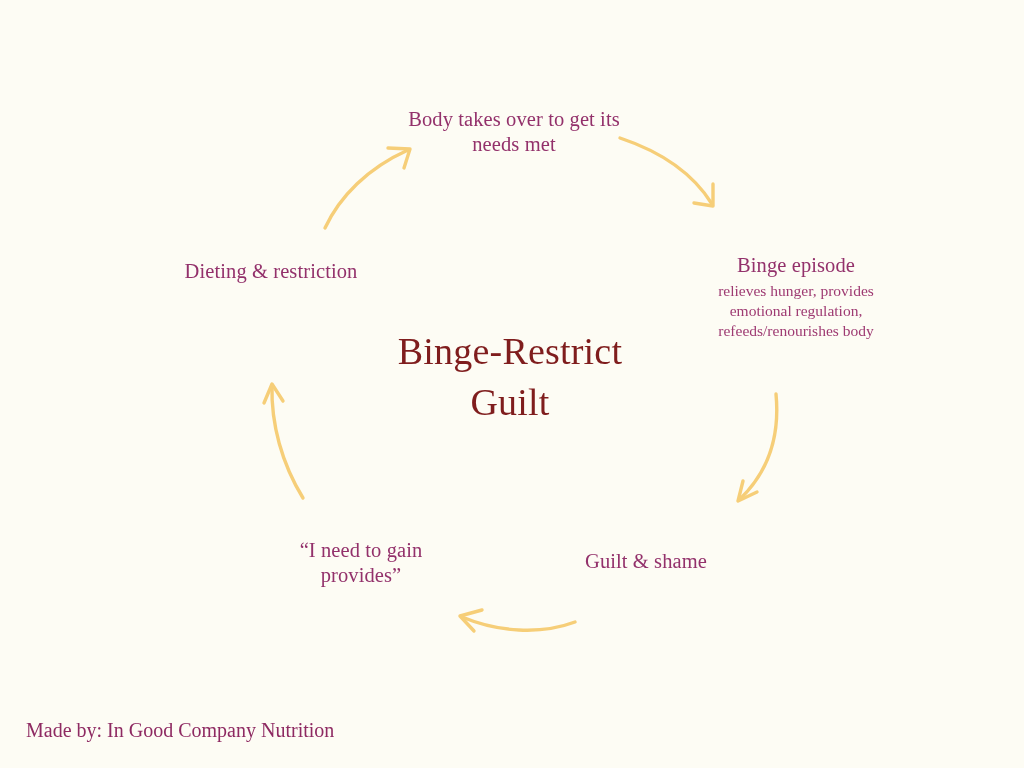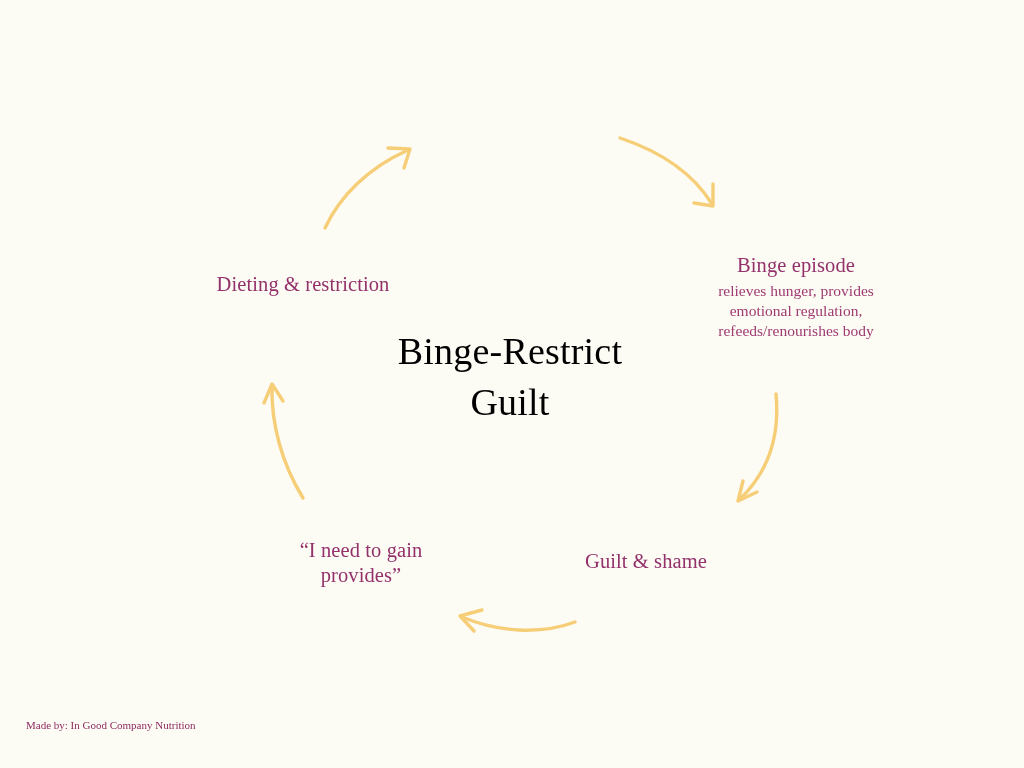--- a/index.html
+++ b/index.html
@@ -65,40 +65,39 @@
     top: 549px;
     width: 172px;
   }
   #node-control {
     left: 277px;
     top: 538px;
     width: 168px;
   }
   #node-dieting {
     left: 182px;
-    top: 272px;
+    top: 259px;
     width: 178px;
-    margin-left: 32px;
   }
   #center-title {
     position: absolute;
     left: 325px;
     top: 326px;
     width: 370px;
     text-align: center;
-    color: #000000;
+    color: #7f1d1d;
     font-size: 38px;
     line-height: 1.33;
     letter-spacing: 0.2px;
   }
   #credit {
     position: absolute;
     left: 26px;
     top: 719px;
-    font-size: 11px;
+    font-size: 20px;
     color: #8e2a62;
   }
 </style>
 </head>
 <body>
 
 <div id="canvas">
 
   <svg id="arrows" viewBox="0 0 1024 768">
     <g fill="none" stroke="#f6ce78" stroke-width="3.4" stroke-linecap="round" stroke-linejoin="round">
@@ -124,20 +123,23 @@
       </g>
 
       <g>
         <path d="M303,498 C282,464 271,424 272,386"></path>
         <path d="M264,403 L272,384 L283,401"></path>
       </g>
 
     </g>
   </svg>
 
+  <div class="node" id="node-body">
+    <div class="node-title wrap">Body takes over to get its needs met</div>
+  </div>
 
   <div class="node" id="node-guilt">
     <div class="node-title">Guilt &amp; shame</div>
   </div>
 
   <div class="node" id="node-binge">
     <div class="node-title">Binge episode</div>
     <div class="node-sub">relieves hunger, provides emotional regulation, refeeds/renourishes body</div>
   </div>
 

